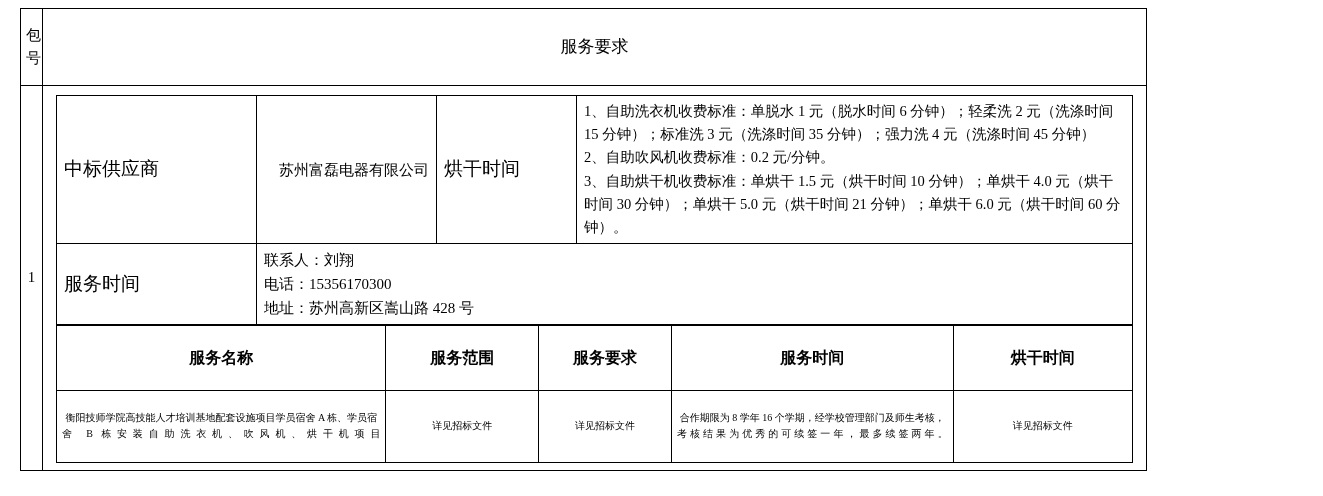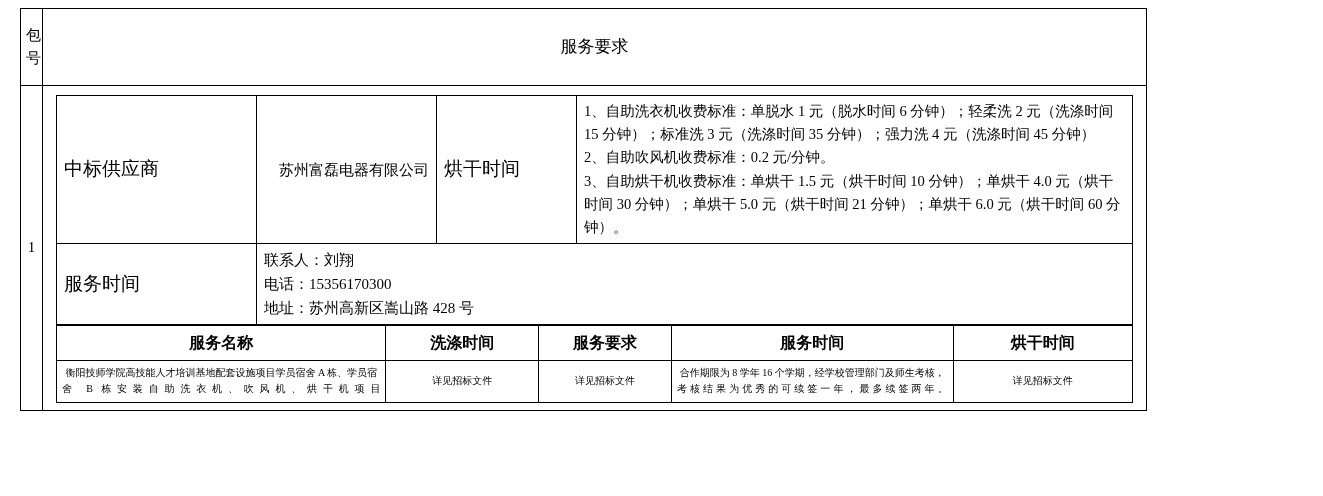--- a/index.html
+++ b/index.html
@@ -79,21 +79,21 @@
     padding-top: 6px;
     padding-bottom: 6px;
   }
   table.svc {
     border-collapse: collapse;
     width: 100%;
     table-layout: fixed;
   }
   table.svc th, table.svc td {
     border: 1px solid #000000;
-    padding: 4px 5px;
+    padding: 19px 5px;
   }
   table.svc th {
     font-weight: bold;
     font-size: 16px;
     text-align: center;
     height: 26px;
   }
   table.svc td {
     font-size: 10px;
     text-align: center;
@@ -163,21 +163,21 @@
               <colgroup>
                 <col style="width:248px">
                 <col style="width:115px">
                 <col style="width:100px">
                 <col style="width:212px">
                 <col style="width:135px">
               </colgroup>
               <thead>
                 <tr>
                   <th>服务名称</th>
-                  <th>洗涤时间</th>
+                  <th>服务范围</th>
                   <th>服务要求</th>
                   <th>服务时间</th>
                   <th>烘干时间</th>
                 </tr>
               </thead>
               <tbody>
                 <tr>
                   <td class="just">衡阳技师学院高技能人才培训基地配套设施项目学员宿舍 A 栋、学员宿舍 B 栋安装自助洗衣机、吹风机、烘干机项目</td>
                   <td>详见招标文件</td>
                   <td>详见招标文件</td>

